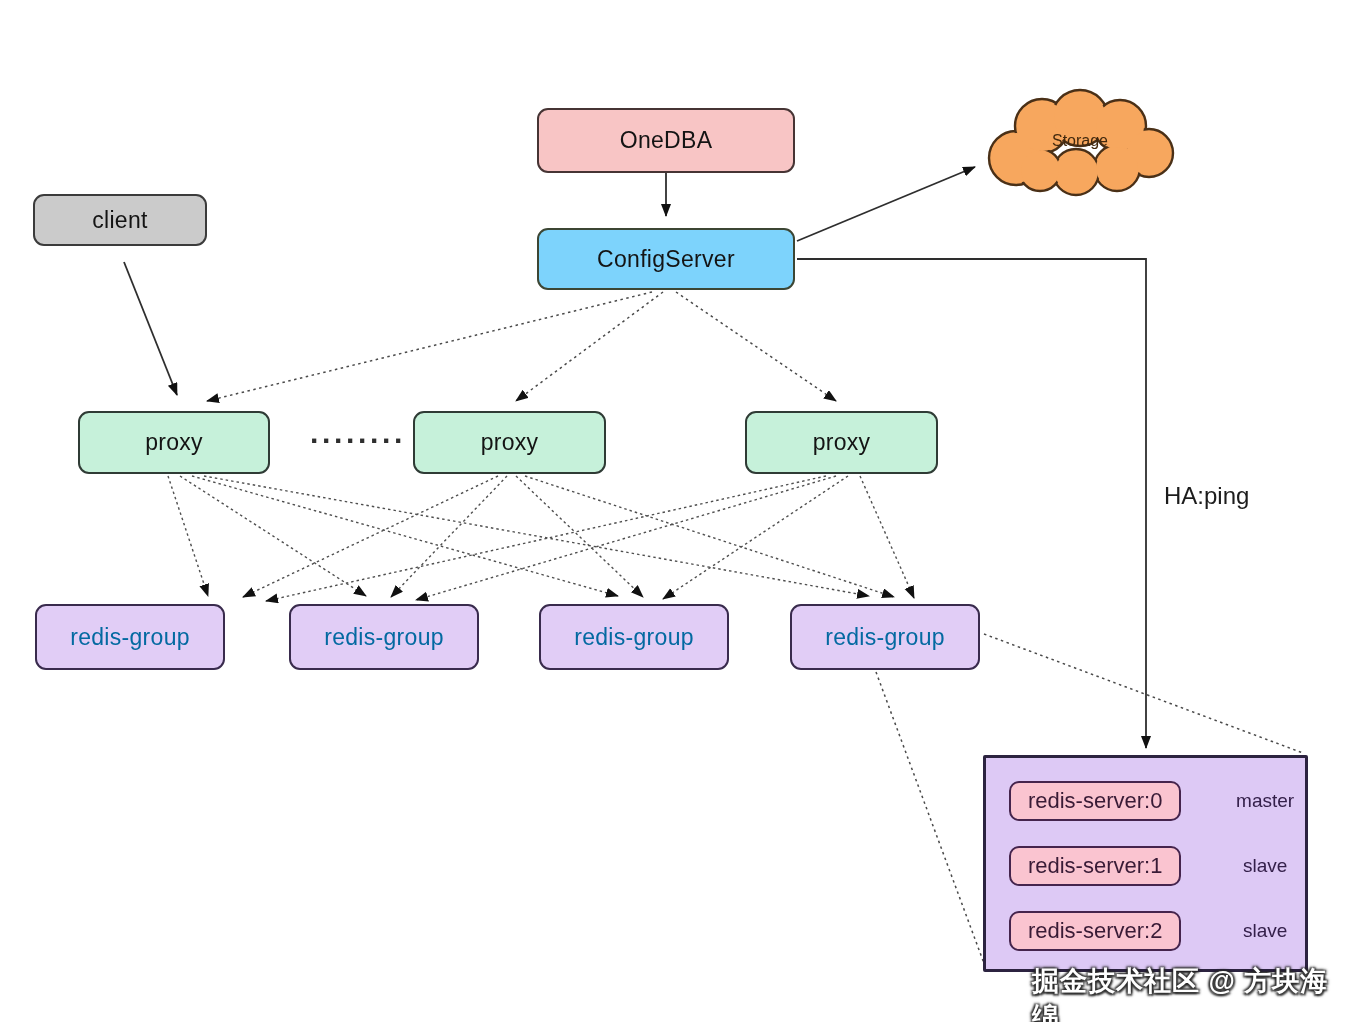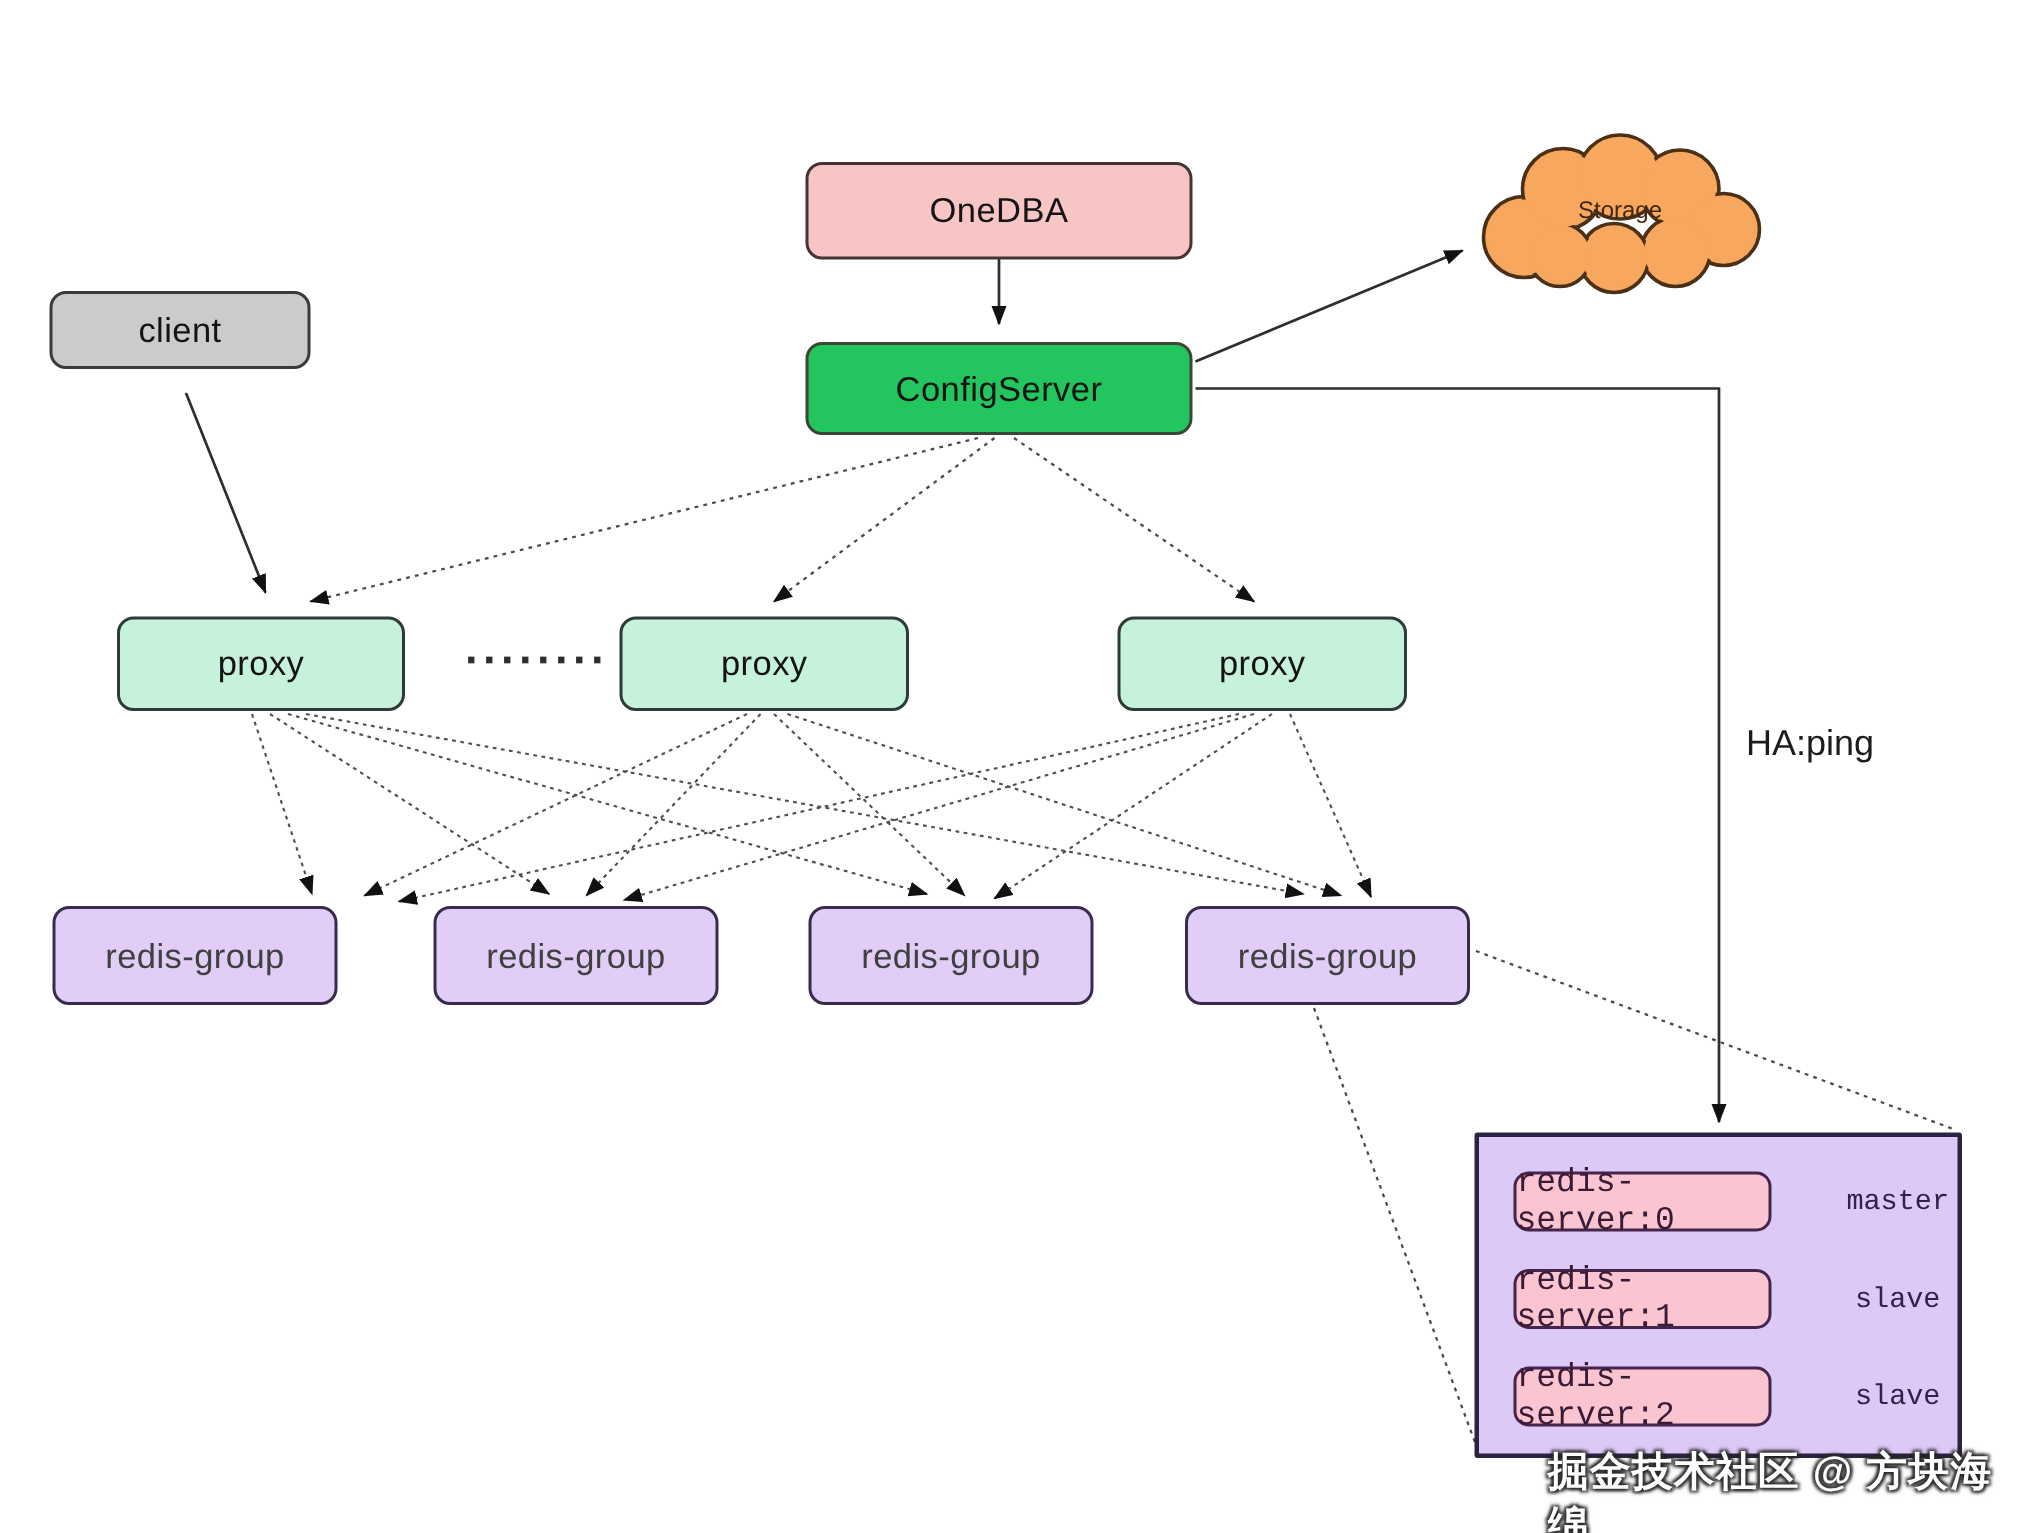--- a/index.html
+++ b/index.html
@@ -25,32 +25,31 @@
     justify-content: center;
     border-radius: 11px;
     border: 2px solid #3b3b3b;
     font-size: 23px;
     color: #141414;
     box-sizing: border-box;
     letter-spacing: 0.3px;
   }
   .node-onedba   { background: #f8c5c5; border-color: #463434; }
   .node-client   { background: #cbcbcb; border-color: #3b3b3b; }
-  .node-config   { background: #22c55e; border-color: #3c4634; }
+  .node-config   { background: #7dd3fc; border-color: #3c4634; }
   .node-proxy    { background: #c6f1da; border-color: #2f3b35; }
-  .node-redis    { background: #e1cdf6; border-color: #392b4d; color: #404040; }
+  .node-redis    { background: #e1cdf6; border-color: #392b4d; color: #0369a1; }
   .detail-box {
     position: absolute;
     z-index: 2;
     background: #ddc9f5;
     border: 3px solid #2c2340;
     border-radius: 2px;
     box-sizing: border-box;
     padding: 23px 0 0 23px;
-    font-family: Liberation Mono, monospace;
   }
   .server-row {
     display: flex;
     align-items: center;
     margin-bottom: 25px;
     height: 40px;
   }
   .server-chip {
     width: 194px;
     height: 40px;

